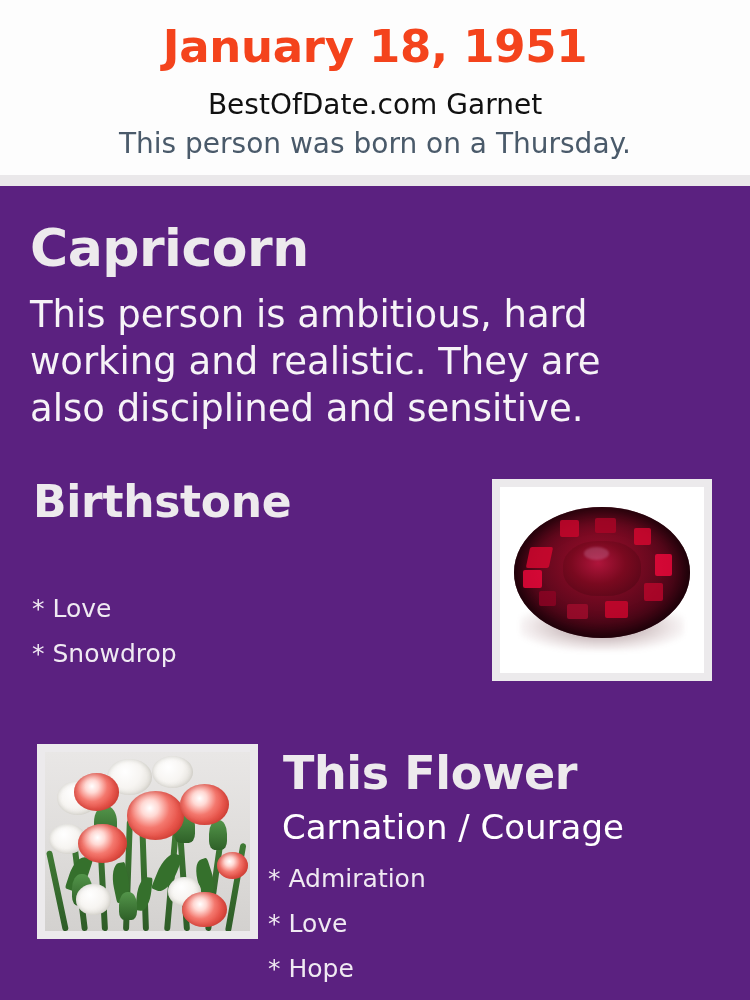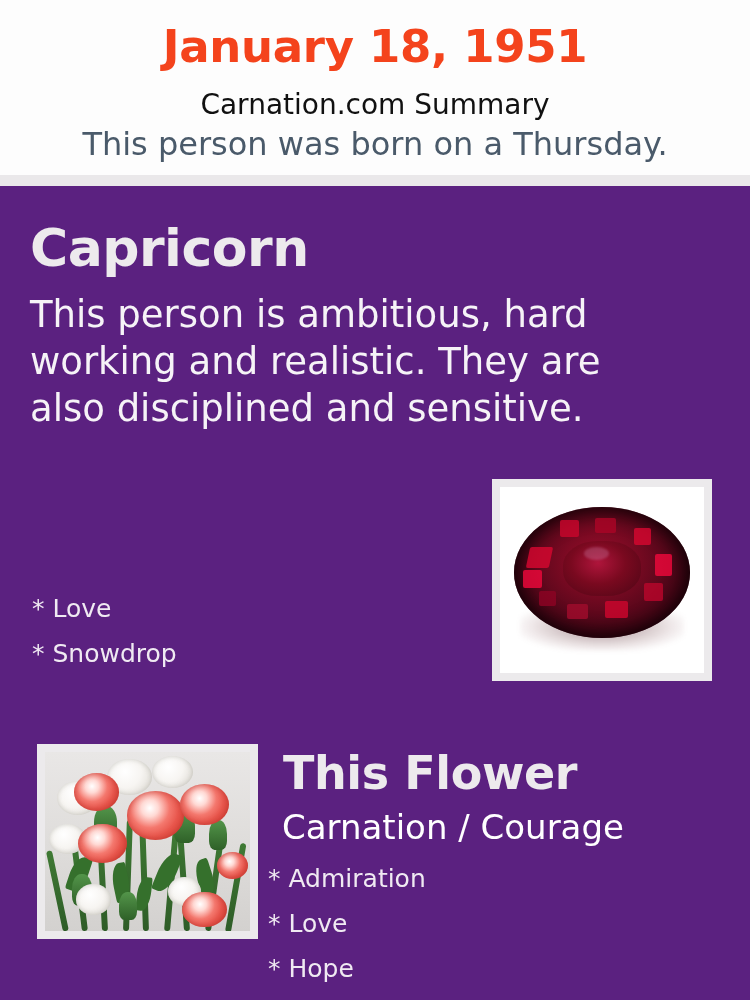--- a/index.html
+++ b/index.html
@@ -53,21 +53,21 @@
     font-weight: normal;
     line-height: 34px;
     color: #111111;
     font-family: "DejaVu Sans", sans-serif;
   }
   .header-sub {
     position: absolute;
     left: 0;
     top: 129px;
     width: 750px;
-    font-size: 32px;
+    font-size: 28px;
     font-weight: normal;
     line-height: 30px;
     color: #4A5A6A;
     font-family: "DejaVu Sans", sans-serif;
   }
 
   .divider-strip {
     position: absolute;
     left: 0;
     top: 175px;
@@ -296,31 +296,32 @@
     width: 440px;
   }
 </style>
 </head>
 <body>
 
 <div class="page">
 
   <div class="header">
     <div class="header-date">January 18, 1951</div>
-    <div class="header-site">Carnation.com Summary</div>
+    <div class="header-site">BestOfDate.com Garnet</div>
     <div class="header-sub">This person was born on a Thursday.</div>
   </div>
 
   <div class="divider-strip"></div>
 
   <div class="body-panel">
 
     <div class="zodiac-title">Capricorn</div>
     <div class="zodiac-desc">This person is ambitious, hard working and realistic. They are also disciplined and sensitive.</div>
 
+    <div class="stone-title">Birthstone</div>
     <div class="stone-traits">
       <div class="trait">* Love</div>
       <div class="trait">* Snowdrop</div>
     </div>
 
     <div class="img-frame frame-stone">
       <div class="img-inner">
         <div class="gem-wrap">
           <div class="gem-shadow"></div>
           <div class="gem">

